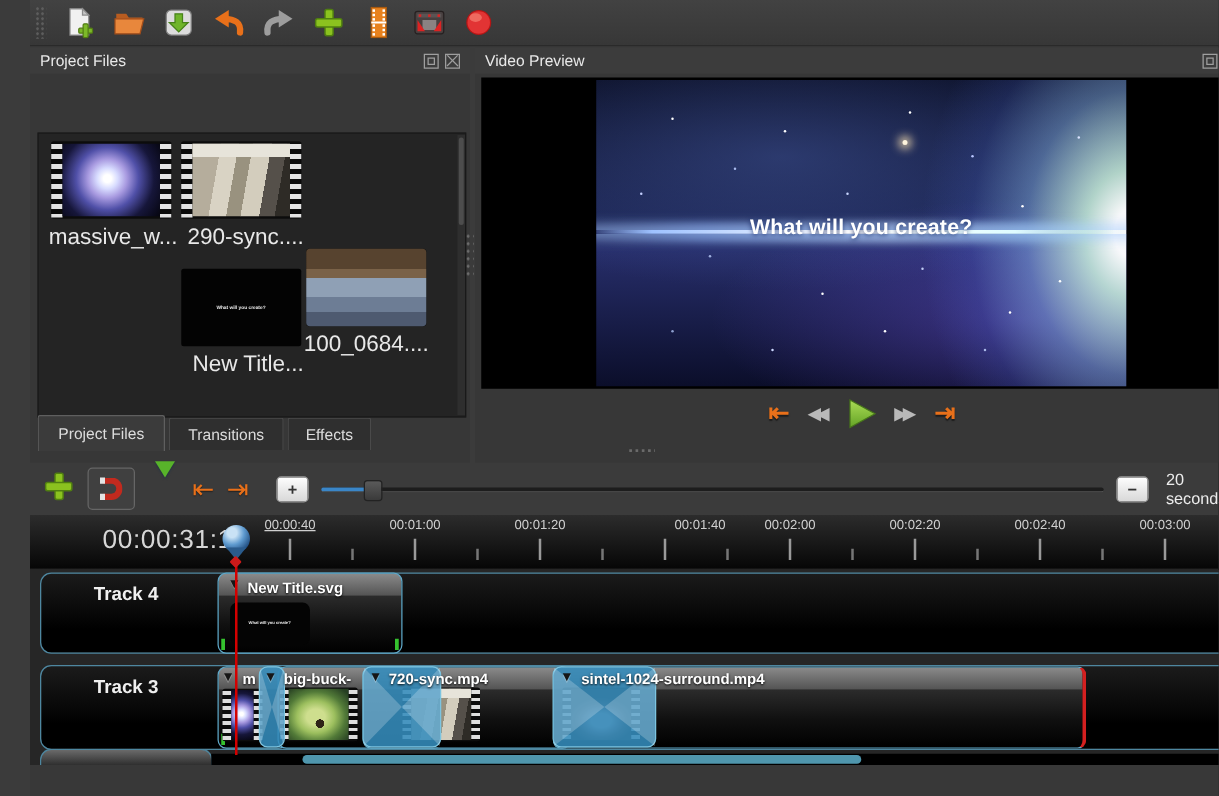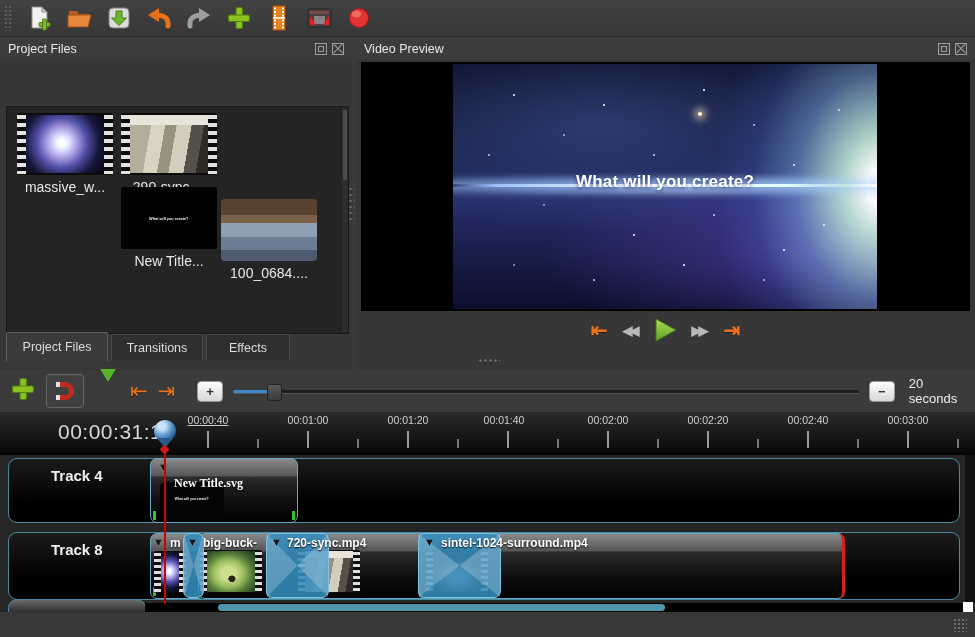--- a/index.html
+++ b/index.html
@@ -1,19 +1,19 @@
 <!DOCTYPE html>
 <html><head>
 <meta charset="utf-8">
 <style>
   html,body{margin:0;padding:0;background:#222;}
   #app{position:relative;width:975px;height:637px;background:#3b3b3b;
        font-family:"Liberation Sans",sans-serif;color:#e6e6e6;overflow:hidden;
        -webkit-font-smoothing:antialiased;}
-  .abs{position:absolute;}
+  .abs{position:absolute;margin-left:24px;}
   
   #toolbar{left:0;top:0;width:975px;height:37px;
     background:linear-gradient(#424242,#373737);border-bottom:1px solid #2a2a2a;
     display:flex;align-items:center;gap:8px;padding-left:4px;box-sizing:border-box;}
   .drag-dots{width:9px;height:26px;margin-right:2px;
     background-image:radial-gradient(#5d5d5d 1px, transparent 1.2px);
     background-size:4px 4px;}
   .tbtn{width:32px;height:30px;display:flex;align-items:center;justify-content:center;}
   .tbtn svg{display:block;}
   
@@ -40,21 +40,21 @@
   .thumb{position:relative;width:96px;height:62px;background:#0c0c0c;border-radius:2px;margin:0 auto;}
   .film::before,.film::after{content:"";position:absolute;top:1px;bottom:1px;width:9px;background-color:#0b0b0b;
     background-image:repeating-linear-gradient(to bottom,transparent 0 1.5px,#e3e3e3 1.5px 5.5px,transparent 5.5px 8px);}
   .film::before{left:0;}
   .film::after{right:0;}
   .film.sel::before,.film.sel::after{background-color:#2a5e8c;
     background-image:repeating-linear-gradient(to bottom,transparent 0 1.5px,#bcd7ee 1.5px 5.5px,transparent 5.5px 8px);}
   .thumb .img{position:absolute;left:9px;right:9px;top:2px;bottom:2px;overflow:hidden;}
   .thumb.plain .img{left:0;right:0;top:0;bottom:0;border-radius:3px;}
   .thumb.sel-outline{box-shadow:0 0 0 2px #3b82c4;}
-  .fname{display:block;margin-top:4px;text-align:center;font-size:14px;color:#e8e8e8;white-space:nowrap;}
+  .fname{display:block;margin-top:4px;text-align:right;font-size:18px;color:#e8e8e8;white-space:nowrap;}
   .fname.selected{background:#2e79c0;color:#fff;width:max-content;margin-left:auto;margin-right:auto;padding:0 3px;}
   
   .art-massive{background:radial-gradient(circle at 46% 48%,#ffffff 0 6%,#d8dcff 16%,#a89ae0 30%,#5050a8 48%,#16163a 72%,#05050e 100%);}
   .art-720{background:linear-gradient(to bottom,#e7e4da 0 18%,transparent 18%),
     linear-gradient(100deg,#b5ad9c 0 26%,#d9d3c4 26% 42%,#99927f 42% 55%,#d3cdbd 55% 72%,#55504a 72% 86%,#2e2b26 86%);}
   .art-sintel{background:radial-gradient(ellipse 55% 45% at 50% 62%,#c3b7bb 0 30%,#96767a 50%,#5f4038 72%,#2c1b14 100%);}
   .art-bigbuck{background:radial-gradient(ellipse 40% 45% at 52% 68%,#2e2318 0 18%,transparent 19%),
     radial-gradient(ellipse 70% 70% at 45% 55%,#cede8e 0 22%,#9cbf5e 45%,#527a38 70%,#263f22 100%);}
   .art-room{background:linear-gradient(to bottom,#57432f 0 26%,#7a6248 26% 38%,#8fa0b5 38% 62%,#6d7d95 62% 82%,#4e5a70 82%);}
   .art-title{background:#030303;display:flex;align-items:center;justify-content:center;}
@@ -286,40 +286,40 @@
           </div>
         <span class="fname">massive_w...</span>
       </div>
       <div class="file-item" style="left:112px;top:6px;">
         <div class="thumb film">
             <div class="img art-720"></div>
           </div>
         <span class="fname">290-sync....</span>
       </div>
 
-      <div class="file-item" style="left:112px;top:80px;">
+      <div class="file-item" style="left:112px;top:108px;">
         <div class="thumb plain art-title">
           <span class="tiny-text">What will you create?</span>
         </div>
         <span class="fname">New Title...</span>
       </div>
       <div class="file-item" style="left:212px;top:92px;">
         <div class="thumb plain">
             <div class="img art-room" style="left:0;right:0;top:0;bottom:0;"></div>
           </div>
         <span class="fname">100_0684....</span>
       </div>
       <div id="files-vscroll">
           <div class="vthumb"></div>
         </div>
     </div>
 
     <div class="tab active" style="left:6px;width:102px;">Project Files</div>
     <div class="tab" style="left:111px;width:92px;">Transitions</div>
-    <div class="tab" style="left:206px;width:84px;">Effects</div>
+    <div class="tab" style="left:206px;width:67px;">Effects</div>
   </div>
 
   <div id="right-panel" class="abs">
     <div class="panel-header">
       <span class="panel-title">Video Preview</span>
       <span class="win-btn float"></span>
       <span class="win-btn close"></span>
     </div>
     <div id="video-canvas">
       <div id="video-frame">
@@ -379,21 +379,21 @@
     </div>
     <span class="zoom-btn">−</span>
     <span id="zoom-label">20 seconds</span>
   </div>
 
   <div id="ruler" class="abs">
     <span id="timecode">00:00:31:15</span>
     <span class="rlabel" style="left:208px;text-decoration:underline;">00:00:40</span>
     <span class="rlabel" style="left:308px;">00:01:00</span>
     <span class="rlabel" style="left:408px;">00:01:20</span>
-    <span class="rlabel" style="left:504px;">00:01:40</span>
+    <span class="rlabel" style="left:536px;">00:01:40</span>
     <span class="rlabel" style="left:608px;">00:02:00</span>
     <span class="rlabel" style="left:708px;">00:02:20</span>
     <span class="rlabel" style="left:808px;">00:02:40</span>
     <span class="rlabel" style="left:908px;">00:03:00</span>
     <div class="tick-major" style="left:207px;"></div>
       <div class="tick-major" style="left:307px;"></div>
     <div class="tick-major" style="left:407px;"></div>
       <div class="tick-major" style="left:507px;"></div>
     <div class="tick-major" style="left:607px;"></div>
       <div class="tick-major" style="left:707px;"></div>
@@ -409,32 +409,32 @@
       <div class="tick-minor" style="left:957px;"></div>
   </div>
 
   <div id="tracks-bg" class="abs">
 
     <div class="track-row" style="top:3px;height:65px;">
       <span class="track-label">Track 4</span>
     </div>
 
     <div class="track-row" style="top:77px;height:68px;">
-      <span class="track-label">Track 8</span>
+      <span class="track-label">Track 3</span>
     </div>
 
     <div class="clip" style="left:150px;top:3px;width:148px;height:65px;">
       <span class="grip-l"></span>
         <span class="grip-r"></span>
     </div>
     <div class="title-thumb" style="left:160px;top:27px;width:64px;height:34px;">
       <span class="tiny-text" style="font-size:6px;">What will you create?</span>
     </div>
     <span class="chev" style="left:158px;top:6px;">▼</span>
-    <span class="clip-title" style="left:174px;top:21px;font-family:Liberation Serif, serif;">New Title.svg</span>
+    <span class="clip-title" style="left:174px;top:8px;">New Title.svg</span>
 
     <div class="clip" style="left:150px;top:78px;width:56px;height:66px;">
       <span class="grip-l"></span>
     </div>
     <div class="clip" style="left:198px;top:78px;width:132px;height:66px;"></div>
     <div class="clip" style="left:266px;top:78px;width:167px;height:66px;"></div>
     <div class="clip red-end" style="left:418px;top:78px;width:427px;height:66px;"></div>
 
     <div class="mini-film" style="left:154px;top:96px;width:32px;height:42px;">
         <div class="img art-massive"></div>

